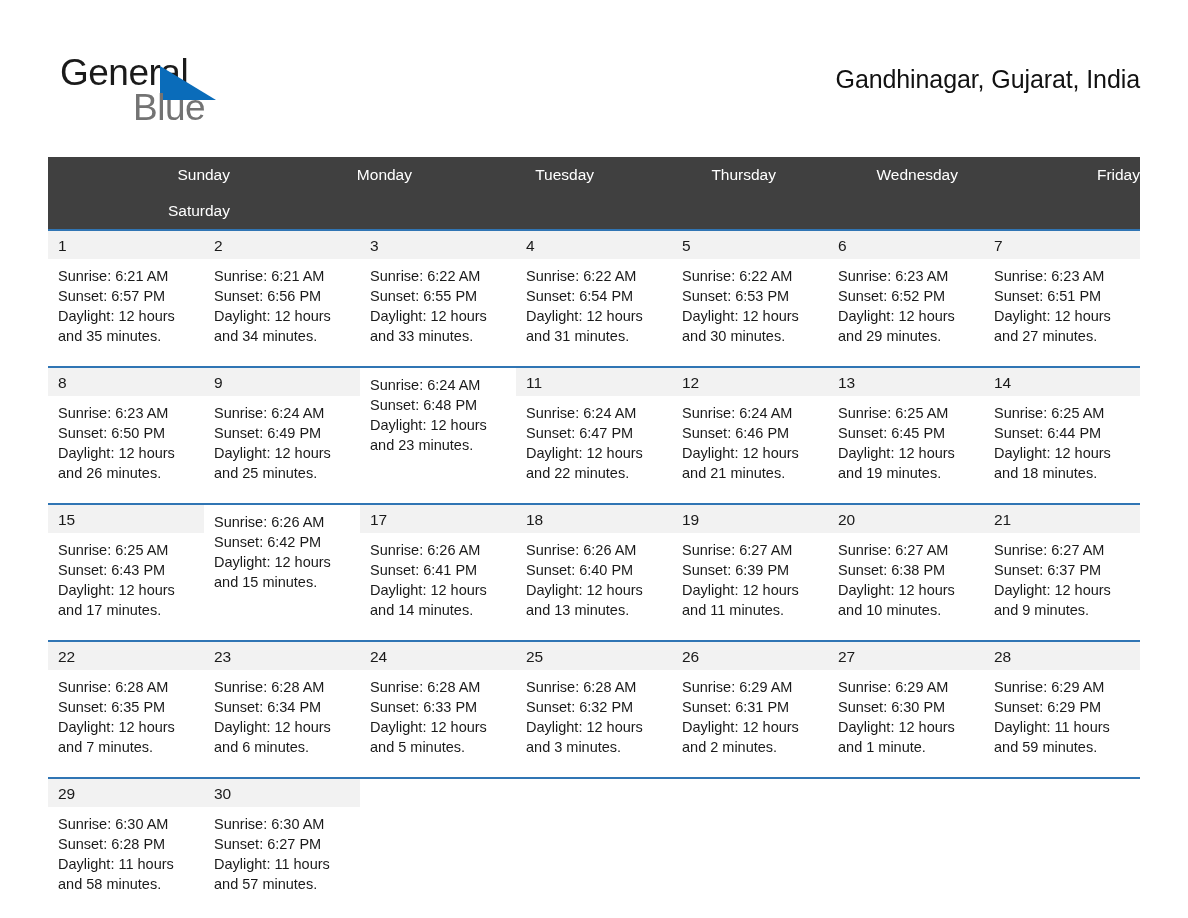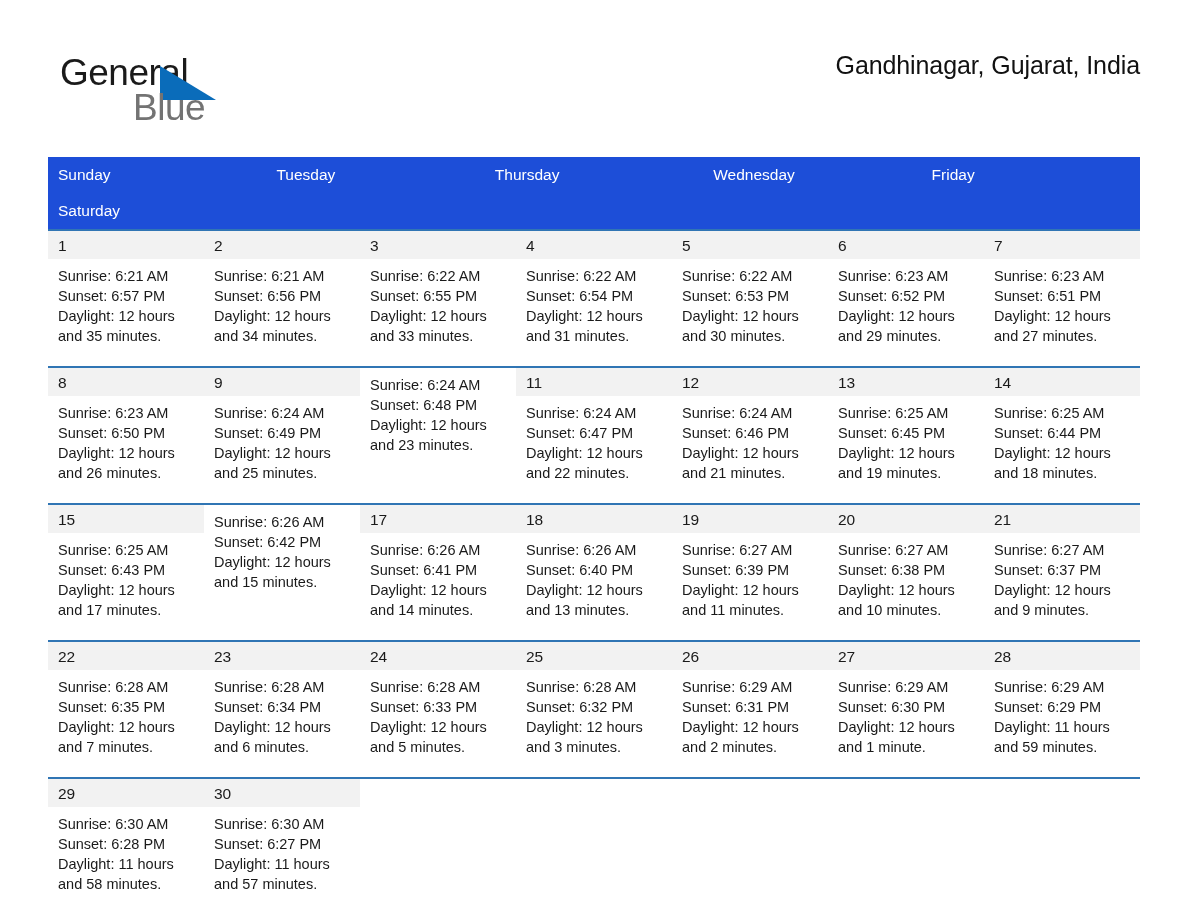--- a/index.html
+++ b/index.html
@@ -73,36 +73,37 @@
     font-weight: 400;
     line-height: 54px;
     color: #111111;
     letter-spacing: -0.2px;
   }
   .cal-sub {
     font-size: 25px;
     font-weight: 400;
     line-height: 34px;
     color: #111111;
-    margin-top: 6px;
+    margin-top: 20px;
     letter-spacing: -0.1px;
     text-align: right;
   }
 
   
   .calendar {
     position: absolute;
     left: 48px;
     top: 157px;
     width: 1092px;
   }
   .weekdays {
     display: grid;
-    grid-template-columns: repeat(5, 1fr);
-    background: #1d4ed8;
+    grid-template-columns: repeat(6, 1fr);
+    background: #404040;
+    text-align: right;
   }
   .weekday {
     color: #ffffff;
     font-size: 15.5px;
     line-height: 18px;
     padding: 9px 0 9px 10px;
     box-sizing: border-box;
   }
   .week {
     display: grid;
@@ -156,20 +157,21 @@
     <div class="title-block">
       <div class="cal-sub">Gandhinagar, Gujarat, India</div>
     </div>
 
   </div>
 
   <div class="calendar">
 
     <div class="weekdays">
       <div class="weekday">Sunday</div>
+      <div class="weekday">Monday</div>
       <div class="weekday">Tuesday</div>
       <div class="weekday">Thursday</div>
       <div class="weekday">Wednesday</div>
       <div class="weekday">Friday</div>
       <div class="weekday">Saturday</div>
     </div>
 
     <div class="week">
       <div class="daycell">
         <div class="daynum-bar">1</div>

